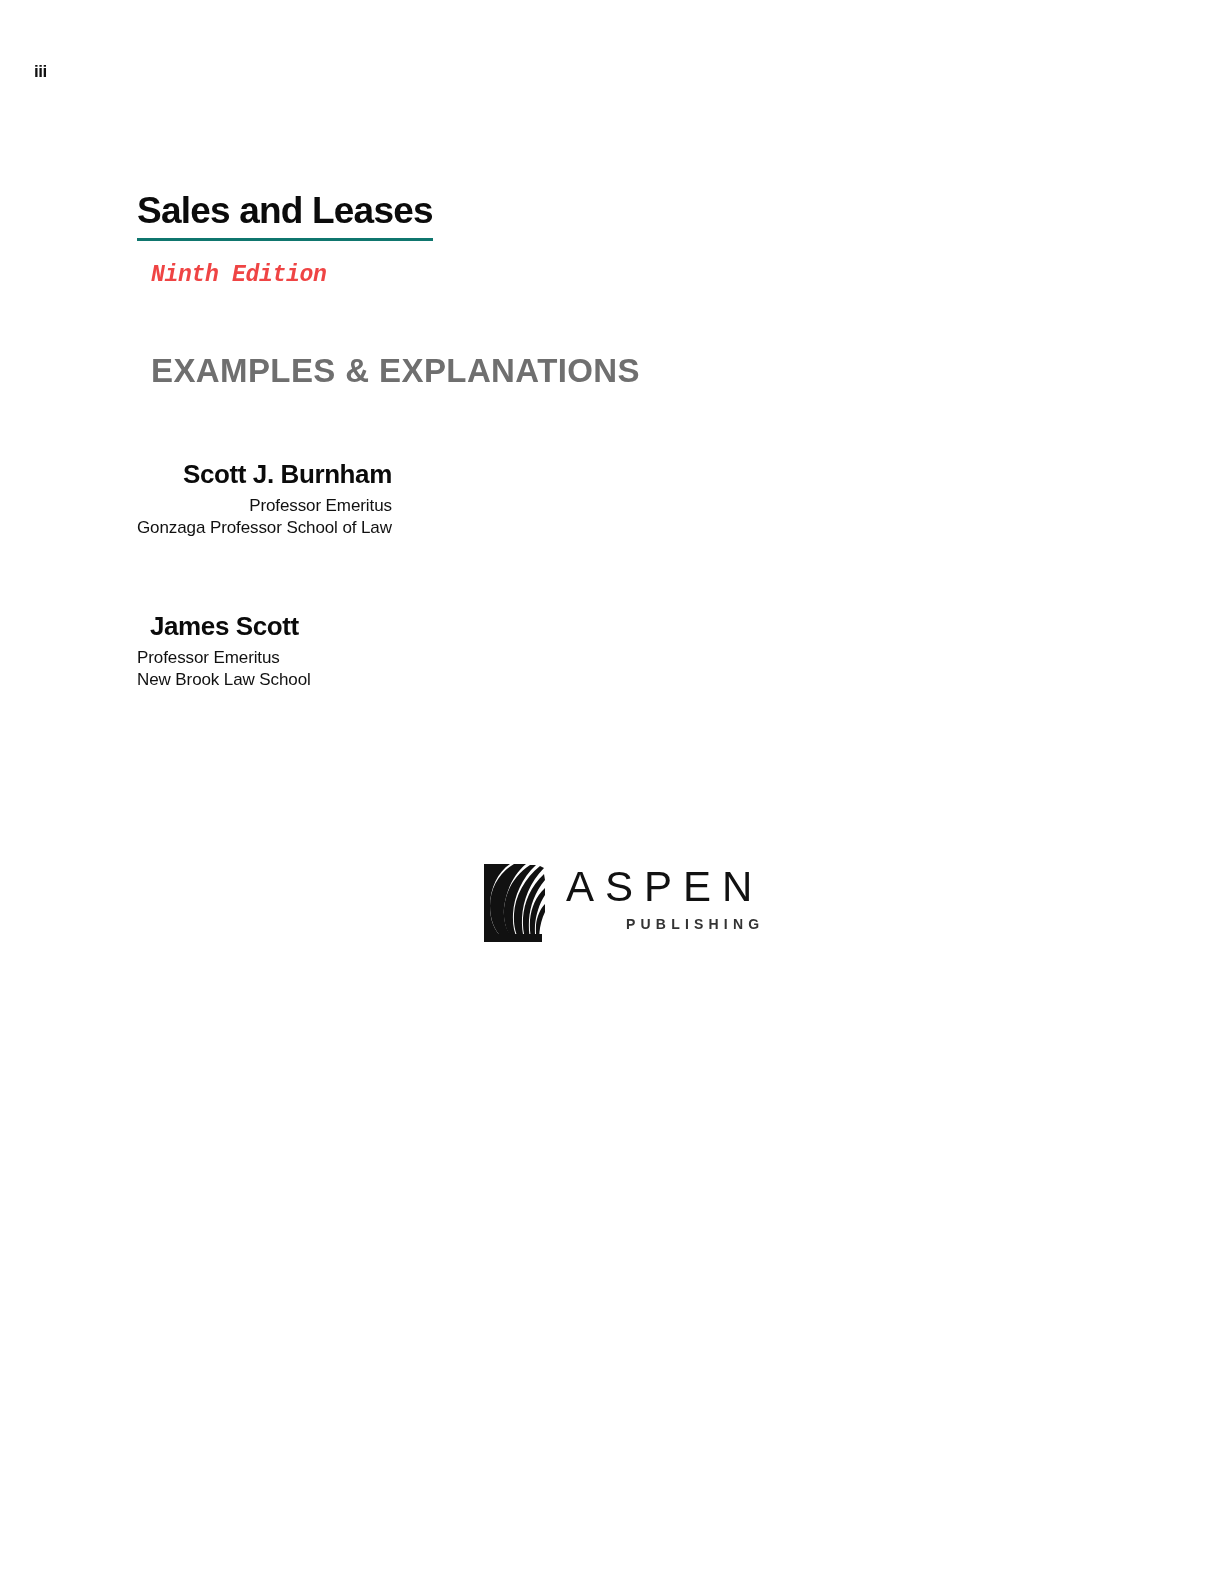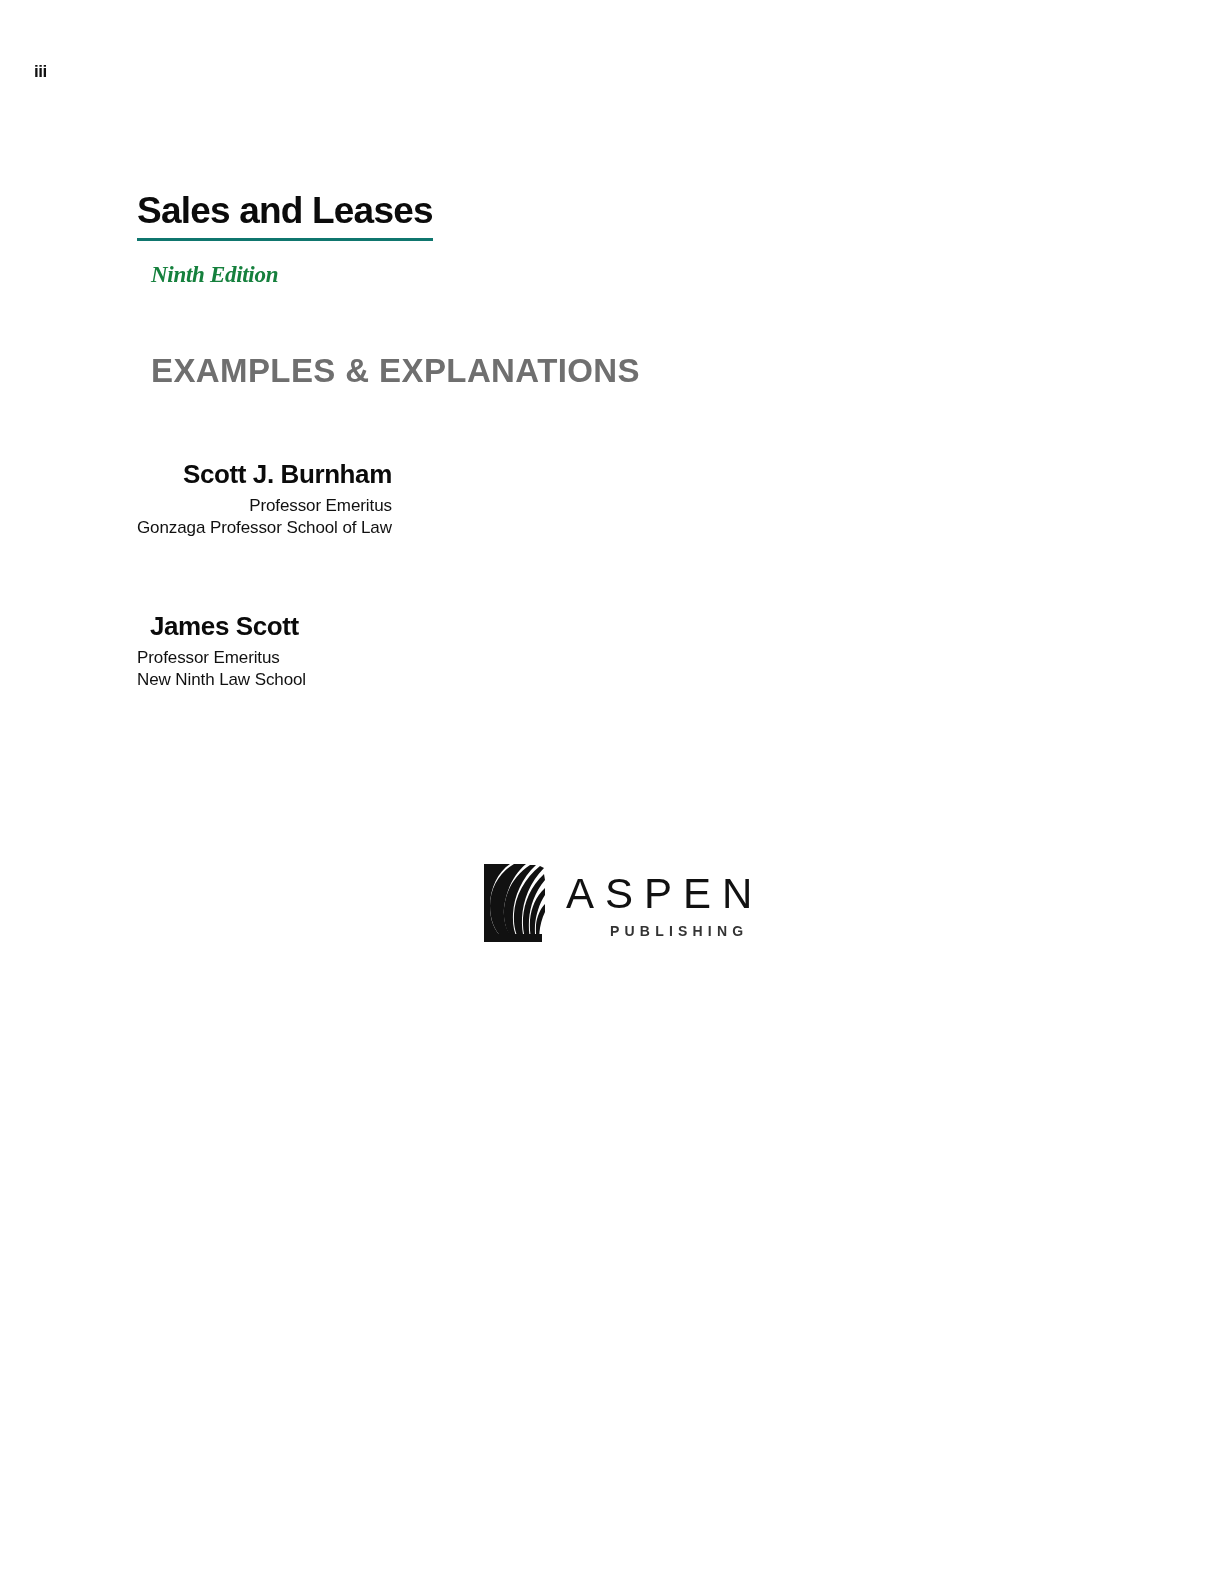--- a/index.html
+++ b/index.html
@@ -48,26 +48,26 @@
     line-height: 1.05;
     padding-bottom: 7px;
     border-bottom: 3px solid #0f766e;
     display: inline-block;
   }
 
   .edition {
     position: absolute;
     left: 151px;
     top: 262px;
-    font-family: Liberation Serif, serif;
+    font-family: Liberation Mono, monospace;
     font-weight: bold;
     font-style: italic;
     font-size: 23px;
     letter-spacing: -0.3px;
-    color: #15803d;
+    color: #ef4444;
   }
 
   .series {
     position: absolute;
     left: 151px;
     top: 352px;
     font-family: "Liberation Sans", sans-serif;
     font-weight: bold;
     font-size: 33px;
     letter-spacing: 0.4px;
@@ -99,21 +99,21 @@
     margin: 0;
     letter-spacing: -0.1px;
   }
 
   
   .logo {
     position: absolute;
     left: 480px;
     top: 862px;
     display: flex;
-    align-items: center;
+    align-items: flex-start;
   }
   .logo-mark {
     width: 66px;
     height: 82px;
     flex: 0 0 auto;
   }
   .logo-text {
     margin-left: 20px;
     padding-top: 4px;
   }
@@ -124,21 +124,21 @@
     color: #111111;
     line-height: 1;
   }
   .logo-sub {
     font-family: "Liberation Sans", sans-serif;
     font-size: 14px;
     font-weight: bold;
     letter-spacing: 5.2px;
     color: #333333;
     margin-top: 9px;
-    margin-left: 44px;
+    margin-left: 60px;
     line-height: 1;
   }
 </style>
 </head>
 <body>
 
 <div class="page">
 
   <div class="folio">iii</div>
 
@@ -150,21 +150,21 @@
 
   <div class="author-block author-1">
     <div class="author-name">Scott J. Burnham</div>
     <div class="author-line">Professor Emeritus</div>
     <div class="author-line">Gonzaga Professor School of Law</div>
   </div>
 
   <div class="author-block author-2">
     <div class="author-name">James Scott</div>
     <div class="author-line">Professor Emeritus</div>
-    <div class="author-line">New Ninth Law School</div>
+    <div class="author-line">New Brook Law School</div>
   </div>
 
   <div class="logo">
     <svg class="logo-mark" viewBox="0 0 66 82">
       <path d="M4 2 H30 C18 10 10 26 10 44 C10 58 14 68 22 76 H4 Z" fill="#111111"></path>
       <path d="M34 2 H46 C34 12 26 28 24 46 C23 58 26 68 32 76 H22 C14 68 10 57 10 44 C10 26 20 10 34 2 Z" fill="#111111"></path>
       <path d="M50 3 L56 3 C42 16 34 34 33 52 C32.5 62 34 70 37 76 L31 76 C26 68 23 58 24 46 C26 27 36 12 50 3 Z" fill="#111111"></path>
       <path d="M60 4 L64 6 C50 20 43 38 42 56 C41.6 64 42.5 71 44 76 L38 76 C35 69 33.5 62 34 52 C35 34 45 16 60 4 Z" fill="#111111"></path>
       <path d="M64 12 L65 18 C55 30 50 44 49 58 C48.6 65 49 71 50 76 L45 76 C43.5 71 42.6 64 43 56 C44 40 51 24 64 12 Z" fill="#111111"></path>
       <path d="M65 26 L65 33 C59 42 56 53 55 63 C54.7 68 55 73 55.5 76 L51 76 C50 71 49.6 65 50 58 C51 46 56 34 65 26 Z" fill="#111111"></path>

